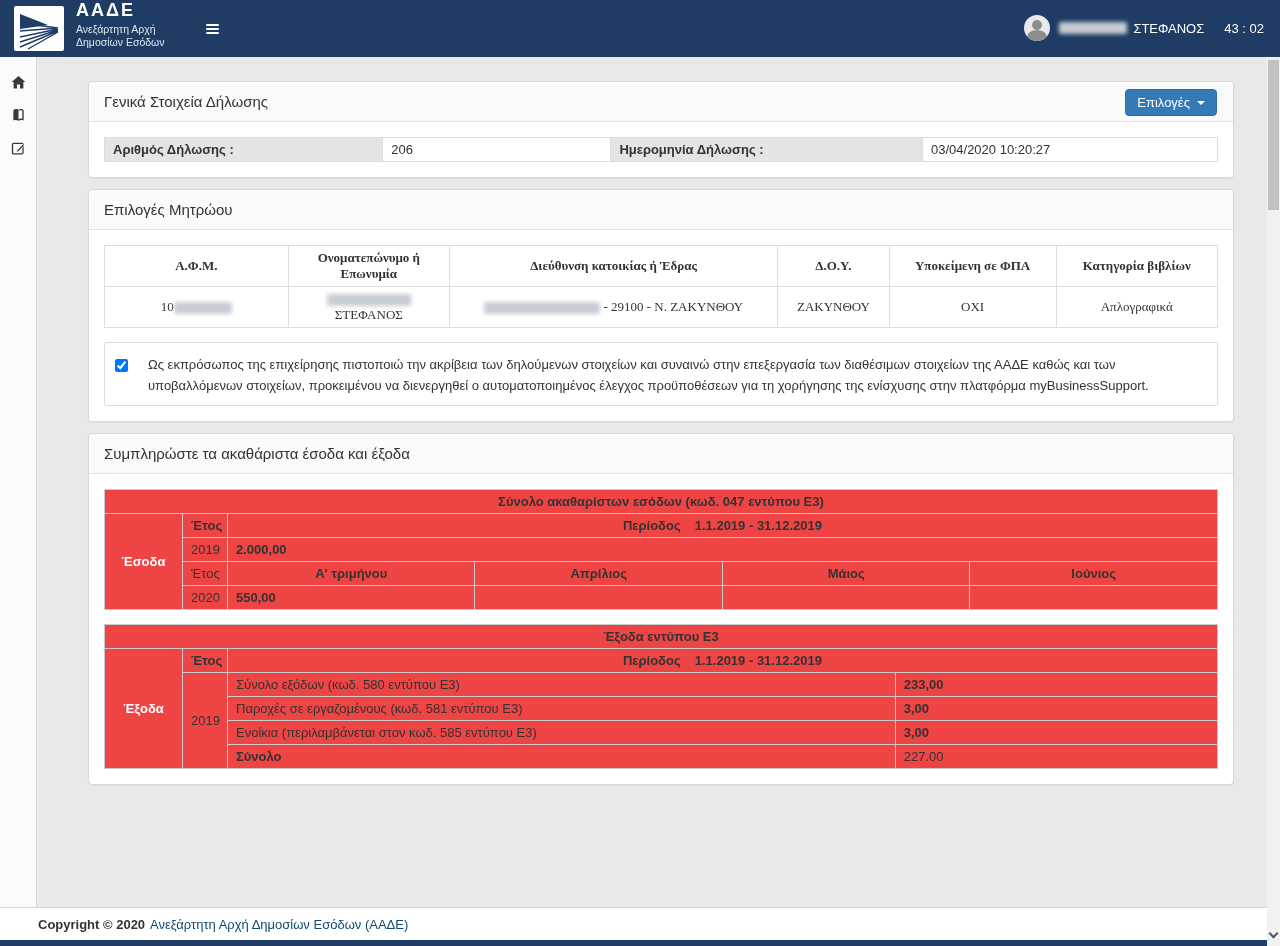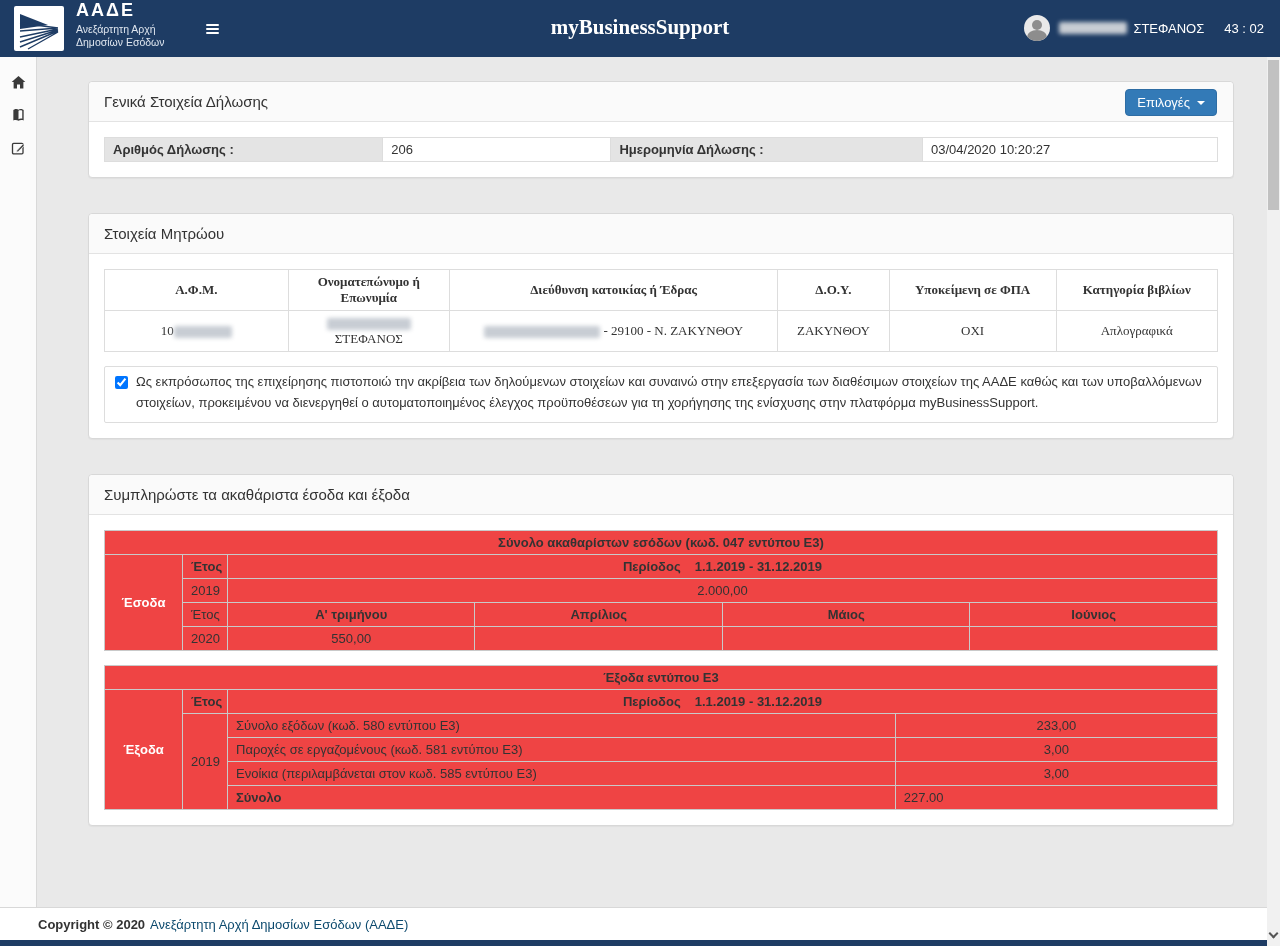--- a/index.html
+++ b/index.html
@@ -36,21 +36,21 @@
   
   .middle { flex:1 1 auto; display:flex; min-height:0; }
   .sidebar { flex:0 0 37px; background:#fbfbfb; border-right:1px solid #d9d9d9;
              display:flex; flex-direction:column; align-items:center; padding-top:13px; }
   .side-btn { width:24px; height:24px; display:flex; align-items:center; justify-content:center;
               margin-bottom:9px; cursor:pointer; }
   .side-btn svg { width:15px; height:15px; }
 
   .main { flex:1 1 auto; padding:24px 46px 0 51px; overflow:hidden; }
 
-  .panel { background:#fff; border:1px solid #d8d8d8; border-radius:4px; margin-bottom:35px;
+  .panel { background:#fff; border:1px solid #d8d8d8; border-radius:4px; margin-bottom:11px;
            box-shadow:0 1px 1px rgba(0,0,0,0.04); }
   .panel-heading { position:relative; padding:11px 15px; font-size:15px; color:#333;
                    background:#fafafa; border-bottom:1px solid #e3e3e3; border-radius:4px 4px 0 0; min-height:40px; }
   .panel-body { padding:15px; }
 
   .btn-options { position:absolute; right:16px; top:7px; background:#337ab7; border:1px solid #2e6da4;
                  color:#fff; font-size:13px; padding:5px 11px; border-radius:4px;
                  display:flex; align-items:center; gap:7px; cursor:pointer; }
   .caret { width:0; height:0; border-left:4px solid transparent; border-right:4px solid transparent;
            border-top:4px solid #fff; }
@@ -64,37 +64,37 @@
   sup { font-size:9px; }
 
   
   table.registry { width:100%; border-collapse:collapse; font-size:13px; color:#333; text-align:center; table-layout:fixed;font-family:Liberation Serif, serif; }
   table.registry th, table.registry td { border:1px solid #ddd; padding:4px 6px; height:25px; }
   table.registry th { font-weight:bold; background:#fff; }
   table.registry col.r1 { width:16.5%; } table.registry col.r2 { width:14.5%; }
   table.registry col.r3 { width:29.5%; } table.registry col.r4 { width:10%; }
   table.registry col.r5 { width:15%; }  table.registry col.r6 { width:14.5%; }
 
-  .consent { margin-top:14px; border:1px solid #ddd; border-radius:2px; padding:5px 10px 8px;
-             display:flex; gap:8px; font-size:13px; color:#333; line-height:1.6; align-items:flex-start; }
+  .consent { margin-top:14px; border:1px solid #ddd; border-radius:2px; padding:12px 10px 8px;
+             display:flex; gap:20px; font-size:13px; color:#333; line-height:1.6; align-items:flex-start; }
   .consent input { margin-top:4px; width:13px; height:13px; }
 
   
   table.fin { width:100%; border-collapse:collapse; font-size:13px; color:#333; table-layout:fixed; }
   table.fin td { border:1px solid #c9c9c9; padding:3px 8px; height:24px; background:#ef4444; }
   td.fin-hdr { background:#e4e4e4; font-weight:bold; text-align:center; }
   td.cat { color:#fff; font-weight:bold; text-align:center; }
   td.cat-green { background:#23a845; }
   td.cat-purple { background:#4a0d80; }
   col.w-cat { width:78px; } col.w-yr { width:45px; }
   td.yr { text-align:center; }
   td.period { text-align:center; font-weight:bold; height:45px; }
   td.period .plabel { margin-right:14px;text-align:right; }
   td.mon { font-weight:bold; text-align:center; }
-  td.num { text-align:center; }
+  td.num { text-align:left;font-weight:bold; }
   td.total-l { font-weight:bold; }
   td.total-v { background:#faf3d8; text-align:left; }
   .tbl-gap { height:14px; }
   col.w-exp-lbl { width:60%; }
 
   
   .footer { flex:0 0 33px; background:#fff; border-top:1px solid #d8d8d8; font-size:13px; color:#333;
             display:flex; align-items:center; padding-left:38px; }
   .footer b { margin-right:5px; }
   .footer a { color:#0c4a6e; text-decoration:none; }
@@ -121,21 +121,20 @@
     <div class="brand-sub">
       <div>Ανεξάρτητη Αρχή</div>
       <div>Δημοσίων Εσόδων</div>
     </div>
   </div>
   <div class="hamburger">
     <div></div>
       <div></div>
       <div></div>
   </div>
-  <div class="app-title">myBusinessSupport</div>
   <div class="user-area">
     <div class="avatar">
       <div class="head"></div>
         <div class="body"></div>
     </div>
     <span class="blur-block nav-blur"></span>
     <span>ΣΤΕΦΑΝΟΣ</span>
     <span class="timer">43 : 02</span>
   </div>
   <span class="chev chev-up nav-scroll-up"></span>
@@ -186,21 +185,21 @@
             <td class="lbl">Ημερομηνία Δήλωσης :</td>
             <td>03/04/2020 10:20:27</td>
           </tr>
         </tbody>
           </table>
       </div>
     </div>
 
     <div class="panel">
       <div class="panel-heading">
-        <span>Στοιχεία Μητρώου</span>
+        <span>Επιλογές Μητρώου</span>
       </div>
       <div class="panel-body">
         <table class="registry">
           <colgroup>
               <col class="r1">
               <col class="r2">
               <col class="r3">
               <col class="r4">
               <col class="r5">
               <col class="r6">

